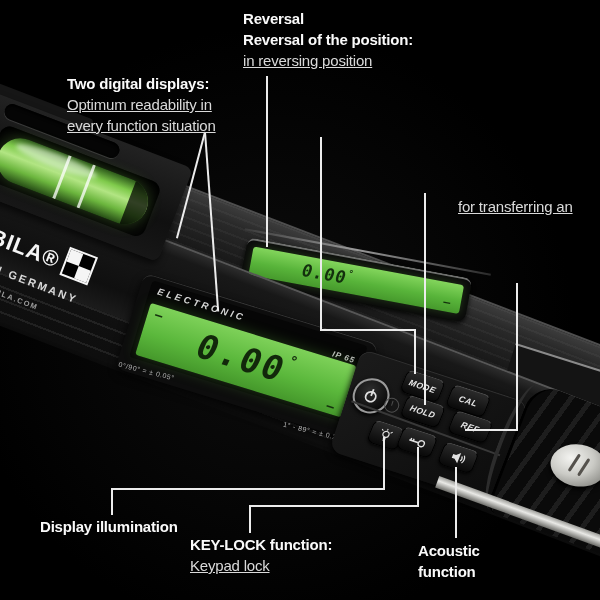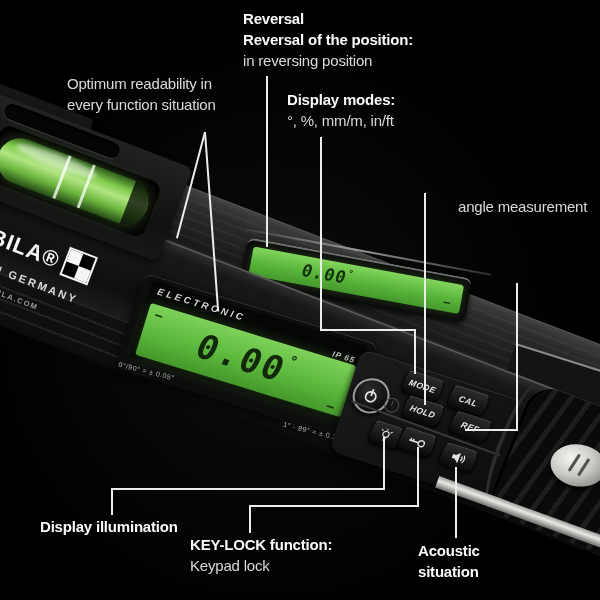--- a/index.html
+++ b/index.html
@@ -120,21 +120,21 @@
               transform:rotate(24deg);}
   .cap-oval .s1{left:22px;top:9px;} .cap-oval .s2{left:32px;top:12px;}
   .bottom-rail{position:absolute;left:690px;top:178px;width:330px;height:12px;
                background:linear-gradient(180deg,#9e9e9a,#e9e9e6 40%,#6f6f6b);transform:rotate(-1deg);}
   
   .annots{position:absolute;inset:0;z-index:10;}
   .line{position:absolute;background:#ececec;width:2px;}
   .hline{height:2px;}
   .ann{position:absolute;color:#f0f0f0;font-size:15px;line-height:21px;letter-spacing:-.2px;white-space:nowrap;}
   .ann b{font-weight:bold;color:#fafafa;display:block;}
-  .ann span{display:block;color:#dadada;}
+  .ann span{display:block;color:#dadada;text-decoration:underline;}
   .l-2d-a{left:204px;top:132px;height:180px;transform:rotate(-4.2deg);transform-origin:top center;}
   .l-2d-b{left:204px;top:132px;height:110px;transform:rotate(14.8deg);transform-origin:top center;}
 </style>
 </head>
 <body>
 
 <div class="stage">
 
   <div class="level">
     <div class="far-band"></div>
@@ -249,40 +249,37 @@
     <div class="line hline" style="left:465px;top:429px;width:53px"></div>
     <div class="line" style="left:383px;top:437px;height:53px"></div>
     <div class="line hline" style="left:111px;top:488px;width:274px"></div>
     <div class="line" style="left:111px;top:488px;height:27px"></div>
     <div class="line" style="left:417px;top:447px;height:60px"></div>
     <div class="line hline" style="left:249px;top:505px;width:170px"></div>
     <div class="line" style="left:249px;top:505px;height:28px"></div>
     <div class="line" style="left:455px;top:467px;height:71px"></div>
 
     <div class="ann" style="left:67px;top:73px">
+      <b>Two digital displays:</b>
       <span>Optimum readability in</span>
       <span>every function situation</span>
     </div>
     <div class="ann" style="left:243px;top:8px">
       <b>Reversal</b>
       <b>Reversal of the position:</b>
       <span>in reversing position</span>
     </div>
-    <div class="ann" style="left:287px;top:89px">
-      <b>Display modes:</b>
-      <span>°, %, mm/m, in/ft</span>
-    </div>
     <div class="ann" style="left:458px;top:196px">
-      <span>angle measurement</span>
+      <span>for transferring an</span>
     </div>
     <div class="ann" style="left:40px;top:516px">
       <b>Display illumination</b>
     </div>
     <div class="ann" style="left:190px;top:534px">
       <b>KEY-LOCK function:</b>
       <span>Keypad lock</span>
     </div>
     <div class="ann" style="left:418px;top:540px">
       <b>Acoustic</b>
-      <b>situation</b>
+      <b>function</b>
     </div>
   </div>
 </div>
 
 </body></html>

